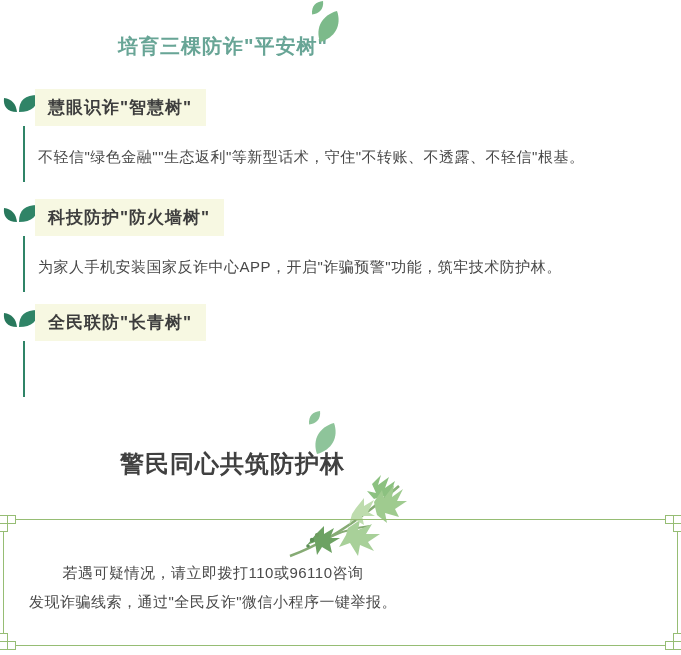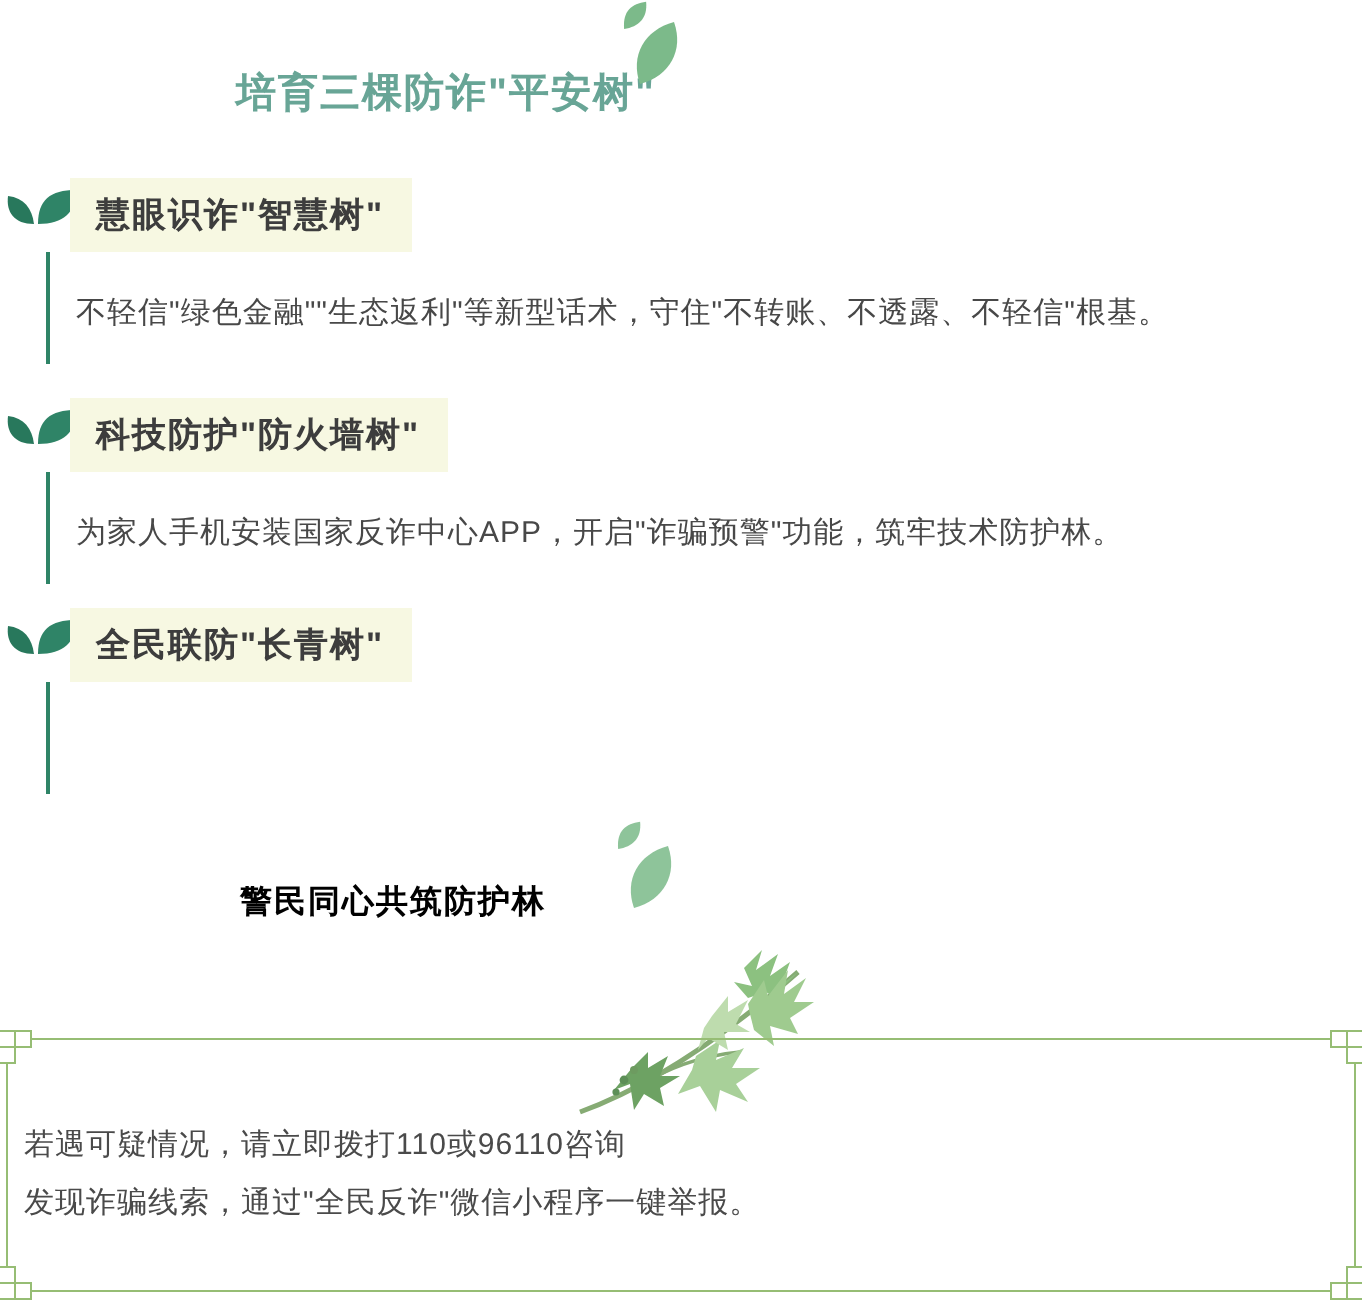--- a/index.html
+++ b/index.html
@@ -12,21 +12,21 @@
   }
   
   .main-title{
     position:absolute;left:118px;top:20px;
     font-size:20px;font-weight:bold;color:#68a596;
     letter-spacing:1px;white-space:nowrap;
   }
   .main-title-leaves{position:absolute;left:300px;top:0px;}
   .sub-title{
     position:absolute;left:120px;top:428px;
-    font-size:16px;font-weight:bold;color:#000000;
+    font-size:24px;font-weight:bold;color:#404040;
     letter-spacing:1px;white-space:nowrap;
   }
   .sub-title-leaves{position:absolute;left:297px;top:408px;}
   
   .sec{position:absolute;left:0;width:681px;height:110px;}
   .sec-1{top:86px;}
   .sec-2{top:196px;}
   .sec-3{top:301px;}
   .sec-leaves{position:absolute;left:2px;top:2px;}
   .sec-badge{
@@ -57,21 +57,21 @@
   
   .tl1{left:-5px;top:-5px;} .tl2{left:3px;top:-5px;} .tl3{left:-5px;top:3px;}
   
   .tr1{right:-5px;top:-5px;} .tr2{right:3px;top:-5px;} .tr3{right:-5px;top:3px;}
   
   .bl1{left:-5px;bottom:-5px;} .bl2{left:3px;bottom:-5px;} .bl3{left:-5px;bottom:3px;}
   
   .br1{right:-5px;bottom:-5px;} .br2{right:3px;bottom:-5px;} .br3{right:-5px;bottom:3px;}
   .notice-text{
     position:absolute;left:12px;top:558px;width:402px;
-    font-size:15px;color:#4a4a4a;letter-spacing:0.5px;
+    text-align:center;font-size:15px;color:#4a4a4a;letter-spacing:0.5px;
   }
   .notice-text p{margin:0;line-height:29px;}
   
   .sprig{position:absolute;left:278px;top:472px;}
 </style>
 </head>
 <body>
 
 <div class="page">
 

